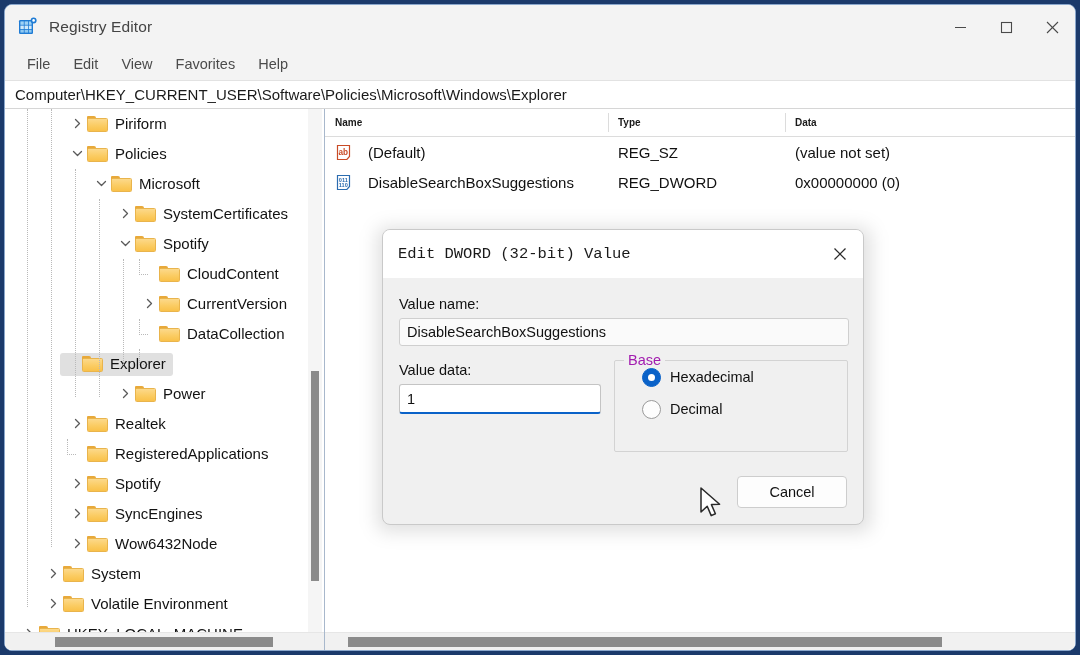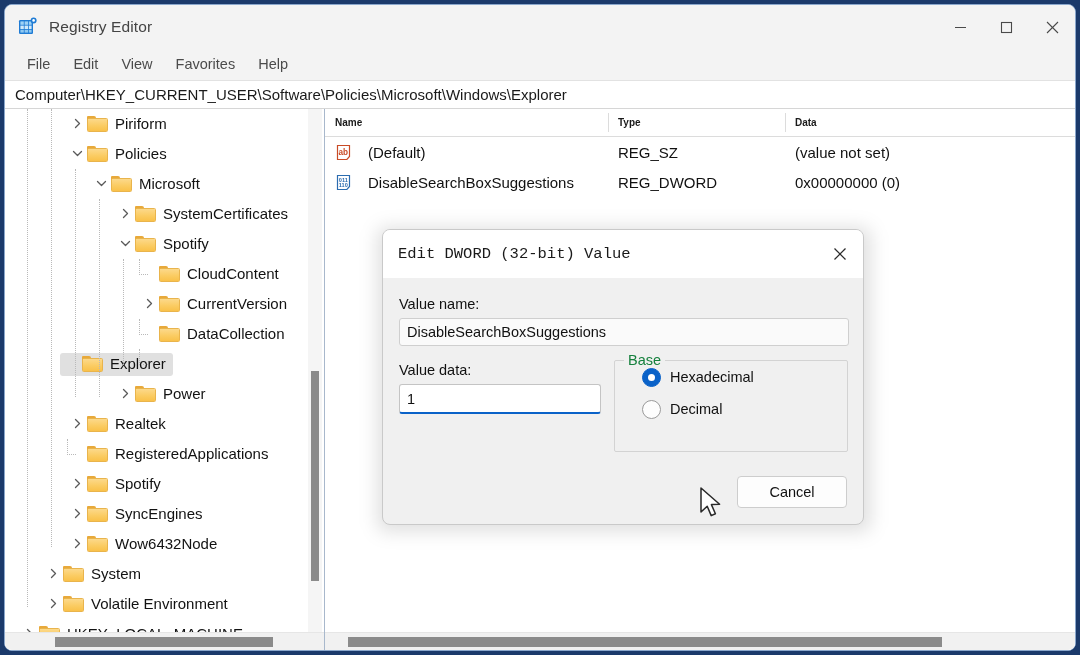--- a/index.html
+++ b/index.html
@@ -258,21 +258,21 @@
   #base-group {
     position: absolute;
     left: 231px; top: 82px;
     width: 234px; height: 92px;
     border: 1px solid #d3d3d3;
     border-radius: 2px;
   }
   #base-legend {
     position: absolute; left: 9px; top: -9px;
     background: #f0f0f0; padding: 0 4px;
-    font-size: 14.5px; color: #15803d;
+    font-size: 14.5px; color: #a21caf;
   }
   .radio-row { display: flex; align-items: center; margin: 0 0 0 27px; height: 32px; }
   .radio-row:first-of-type { margin-top: 13px; }
   .rdot {
     width: 19px; height: 19px; border-radius: 50%;
     flex: none; margin-right: 9px; position: relative;
   }
   .rdot.on { background: #0a62c8; border: 1px solid #0a62c8; }
   .rdot.on::after {
     content: ""; position: absolute; left: 5px; top: 5px;

